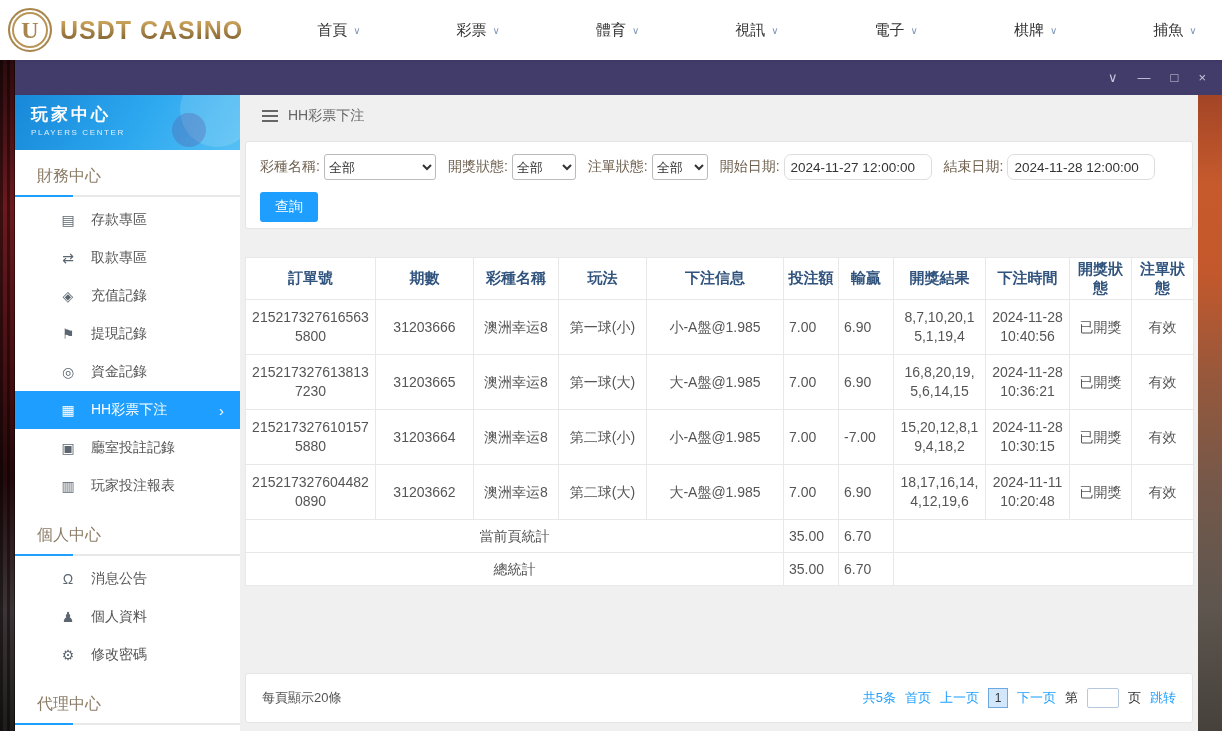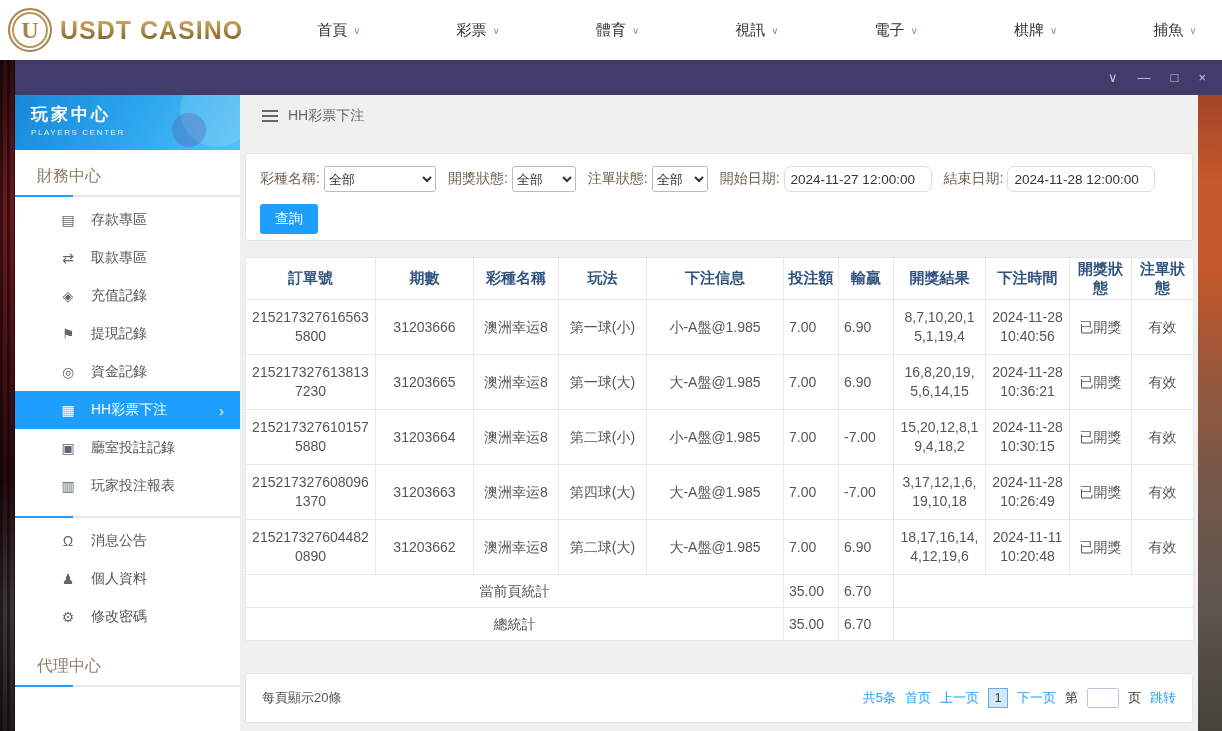--- a/index.html
+++ b/index.html
@@ -55,21 +55,21 @@
   .menu-item.active { background:#1e9fff; color:#fff; }
   .menu-item.active .mi-icon { color:#fff; }
   .mi-chevron { margin-left:auto; margin-right:16px; font-size:15px; color:#fff; }
 
   
   .main { position:absolute; left:240px; top:95px; width:958px; height:636px; background:#f0f0f0; }
   .breadcrumb { margin:12px 0 0 22px; display:flex; align-items:center; gap:10px; color:#666; font-size:14px; }
   .hamburger { width:16px; height:12px; border-top:2px solid #666; border-bottom:2px solid #666; position:relative; cursor:pointer; }
   .hamburger::after { content:""; position:absolute; left:0; right:0; top:3px; height:2px; background:#666; }
 
-  .filter-panel { position:absolute; left:5px; top:58px; width:948px; height:88px; background:#fff;
+  .filter-panel { position:absolute; left:5px; top:46px; width:948px; height:88px; background:#fff;
                   border:1px solid #e5e5e5; border-radius:3px; padding:12px 14px; }
   .filter-row { display:flex; align-items:center; font-size:14px; }
   .f-label { color:#6f6150; margin-right:4px; white-space:nowrap; }
   .f-gap { margin-right:12px; }
   select { height:26px; border:1px solid #bbb; border-radius:3px; background:#fff; font-size:13px; color:#333;
            font-family:"Liberation Sans","DejaVu Sans",sans-serif; }
   .sel-lottery { width:112px; }
   .sel-draw { width:64px; }
   .sel-order { width:56px; }
   .date-input { width:148px; height:26px; border:1px solid #ddd; border-radius:7px; padding:0 6px;
@@ -186,20 +186,21 @@
       <div class="menu-item">
         <span class="mi-icon">▣</span>
         <span>廳室投註記錄</span>
       </div>
       <div class="menu-item">
         <span class="mi-icon">▥</span>
         <span>玩家投注報表</span>
       </div>
     </div>
 
+    <div class="section-title">個人中心</div>
     <div class="section-underline"></div>
     <div class="menu">
       <div class="menu-item">
         <span class="mi-icon">Ω</span>
         <span>消息公告</span>
       </div>
       <div class="menu-item">
         <span class="mi-icon">♟</span>
         <span>個人資料</span>
       </div>
@@ -304,33 +305,20 @@
           <td>第二球(小)</td>
           <td>小-A盤@1.985</td>
           <td class="c-right">7.00</td>
           <td class="c-right">-7.00</td>
           <td class="c-break">15,20,12,8,19,4,18,2</td>
           <td>2024-11-28 10:30:15</td>
           <td>已開獎</td>
           <td>有效</td>
         </tr>
         <tr>
-          <td class="c-break">2152173276080961370</td>
-          <td>31203663</td>
-          <td>澳洲幸运8</td>
-          <td>第四球(大)</td>
-          <td>大-A盤@1.985</td>
-          <td class="c-right">7.00</td>
-          <td class="c-right">-7.00</td>
-          <td class="c-break">3,17,12,1,6,19,10,18</td>
-          <td>2024-11-28 10:26:49</td>
-          <td>已開獎</td>
-          <td>有效</td>
-        </tr>
-        <tr>
           <td class="c-break">2152173276044820890</td>
           <td>31203662</td>
           <td>澳洲幸运8</td>
           <td>第二球(大)</td>
           <td>大-A盤@1.985</td>
           <td class="c-right">7.00</td>
           <td class="c-right">6.90</td>
           <td class="c-break">18,17,16,14,4,12,19,6</td>
           <td>2024-11-11 10:20:48</td>
           <td>已開獎</td>

